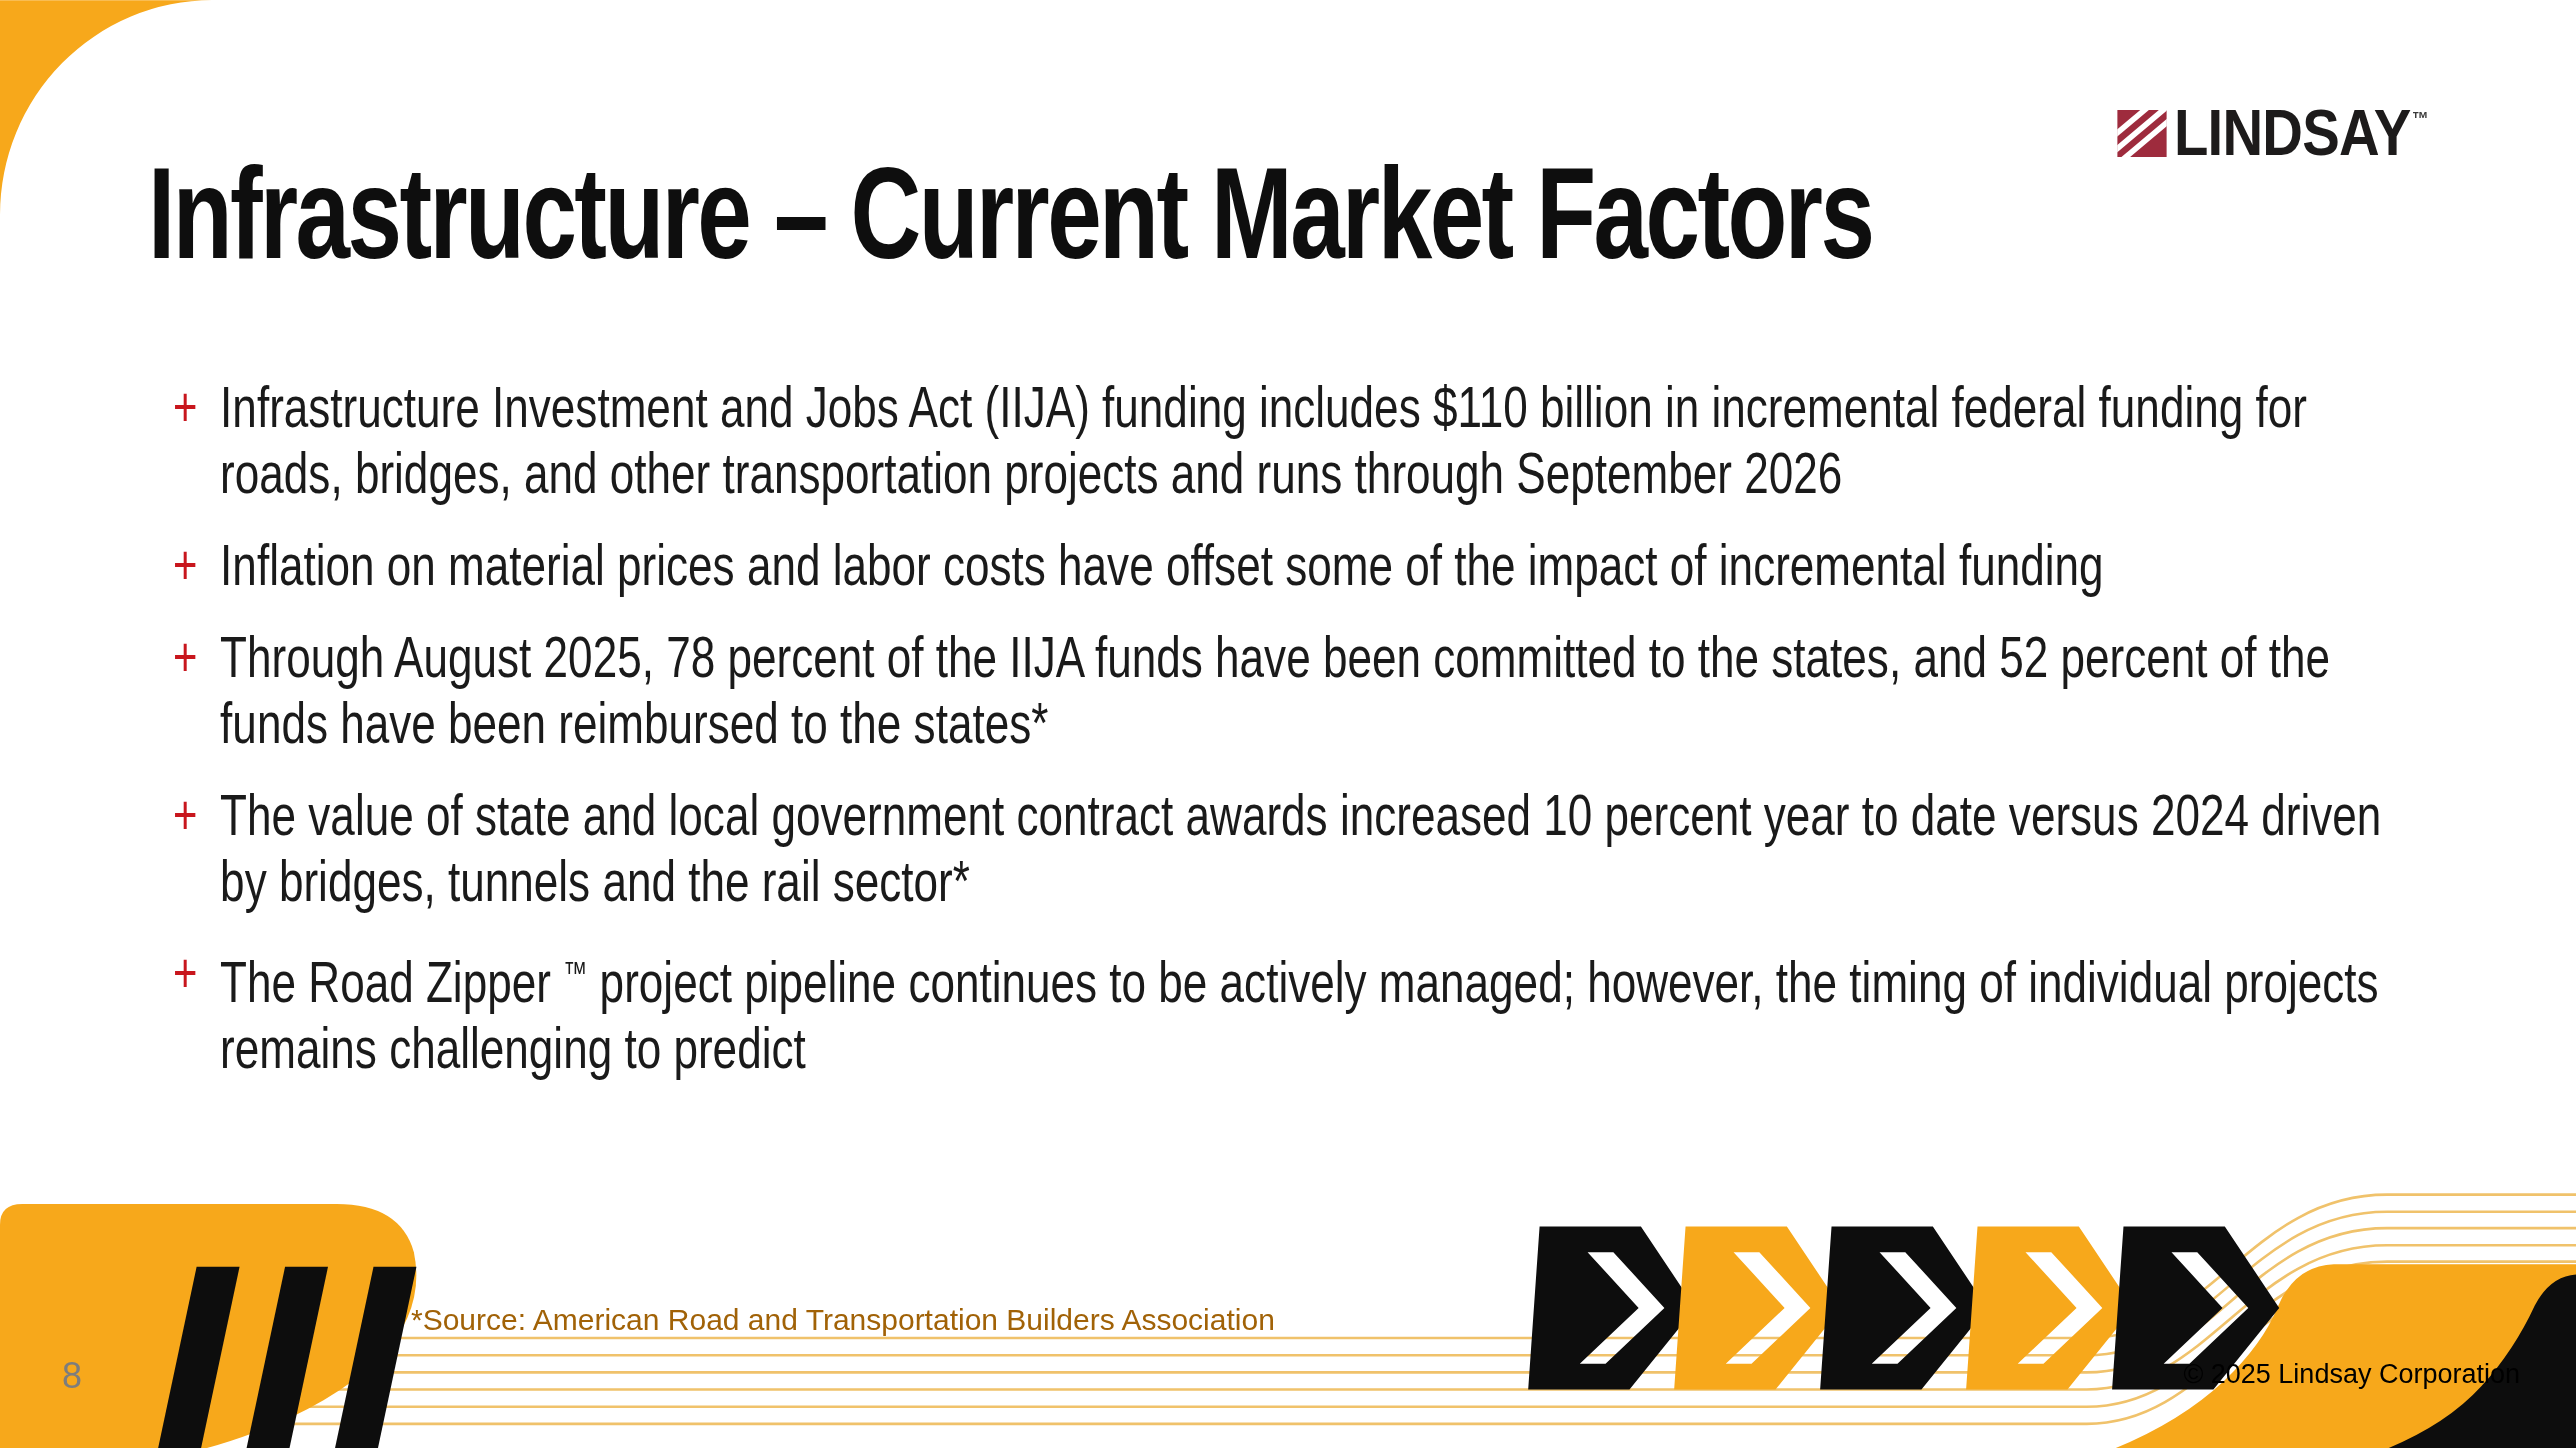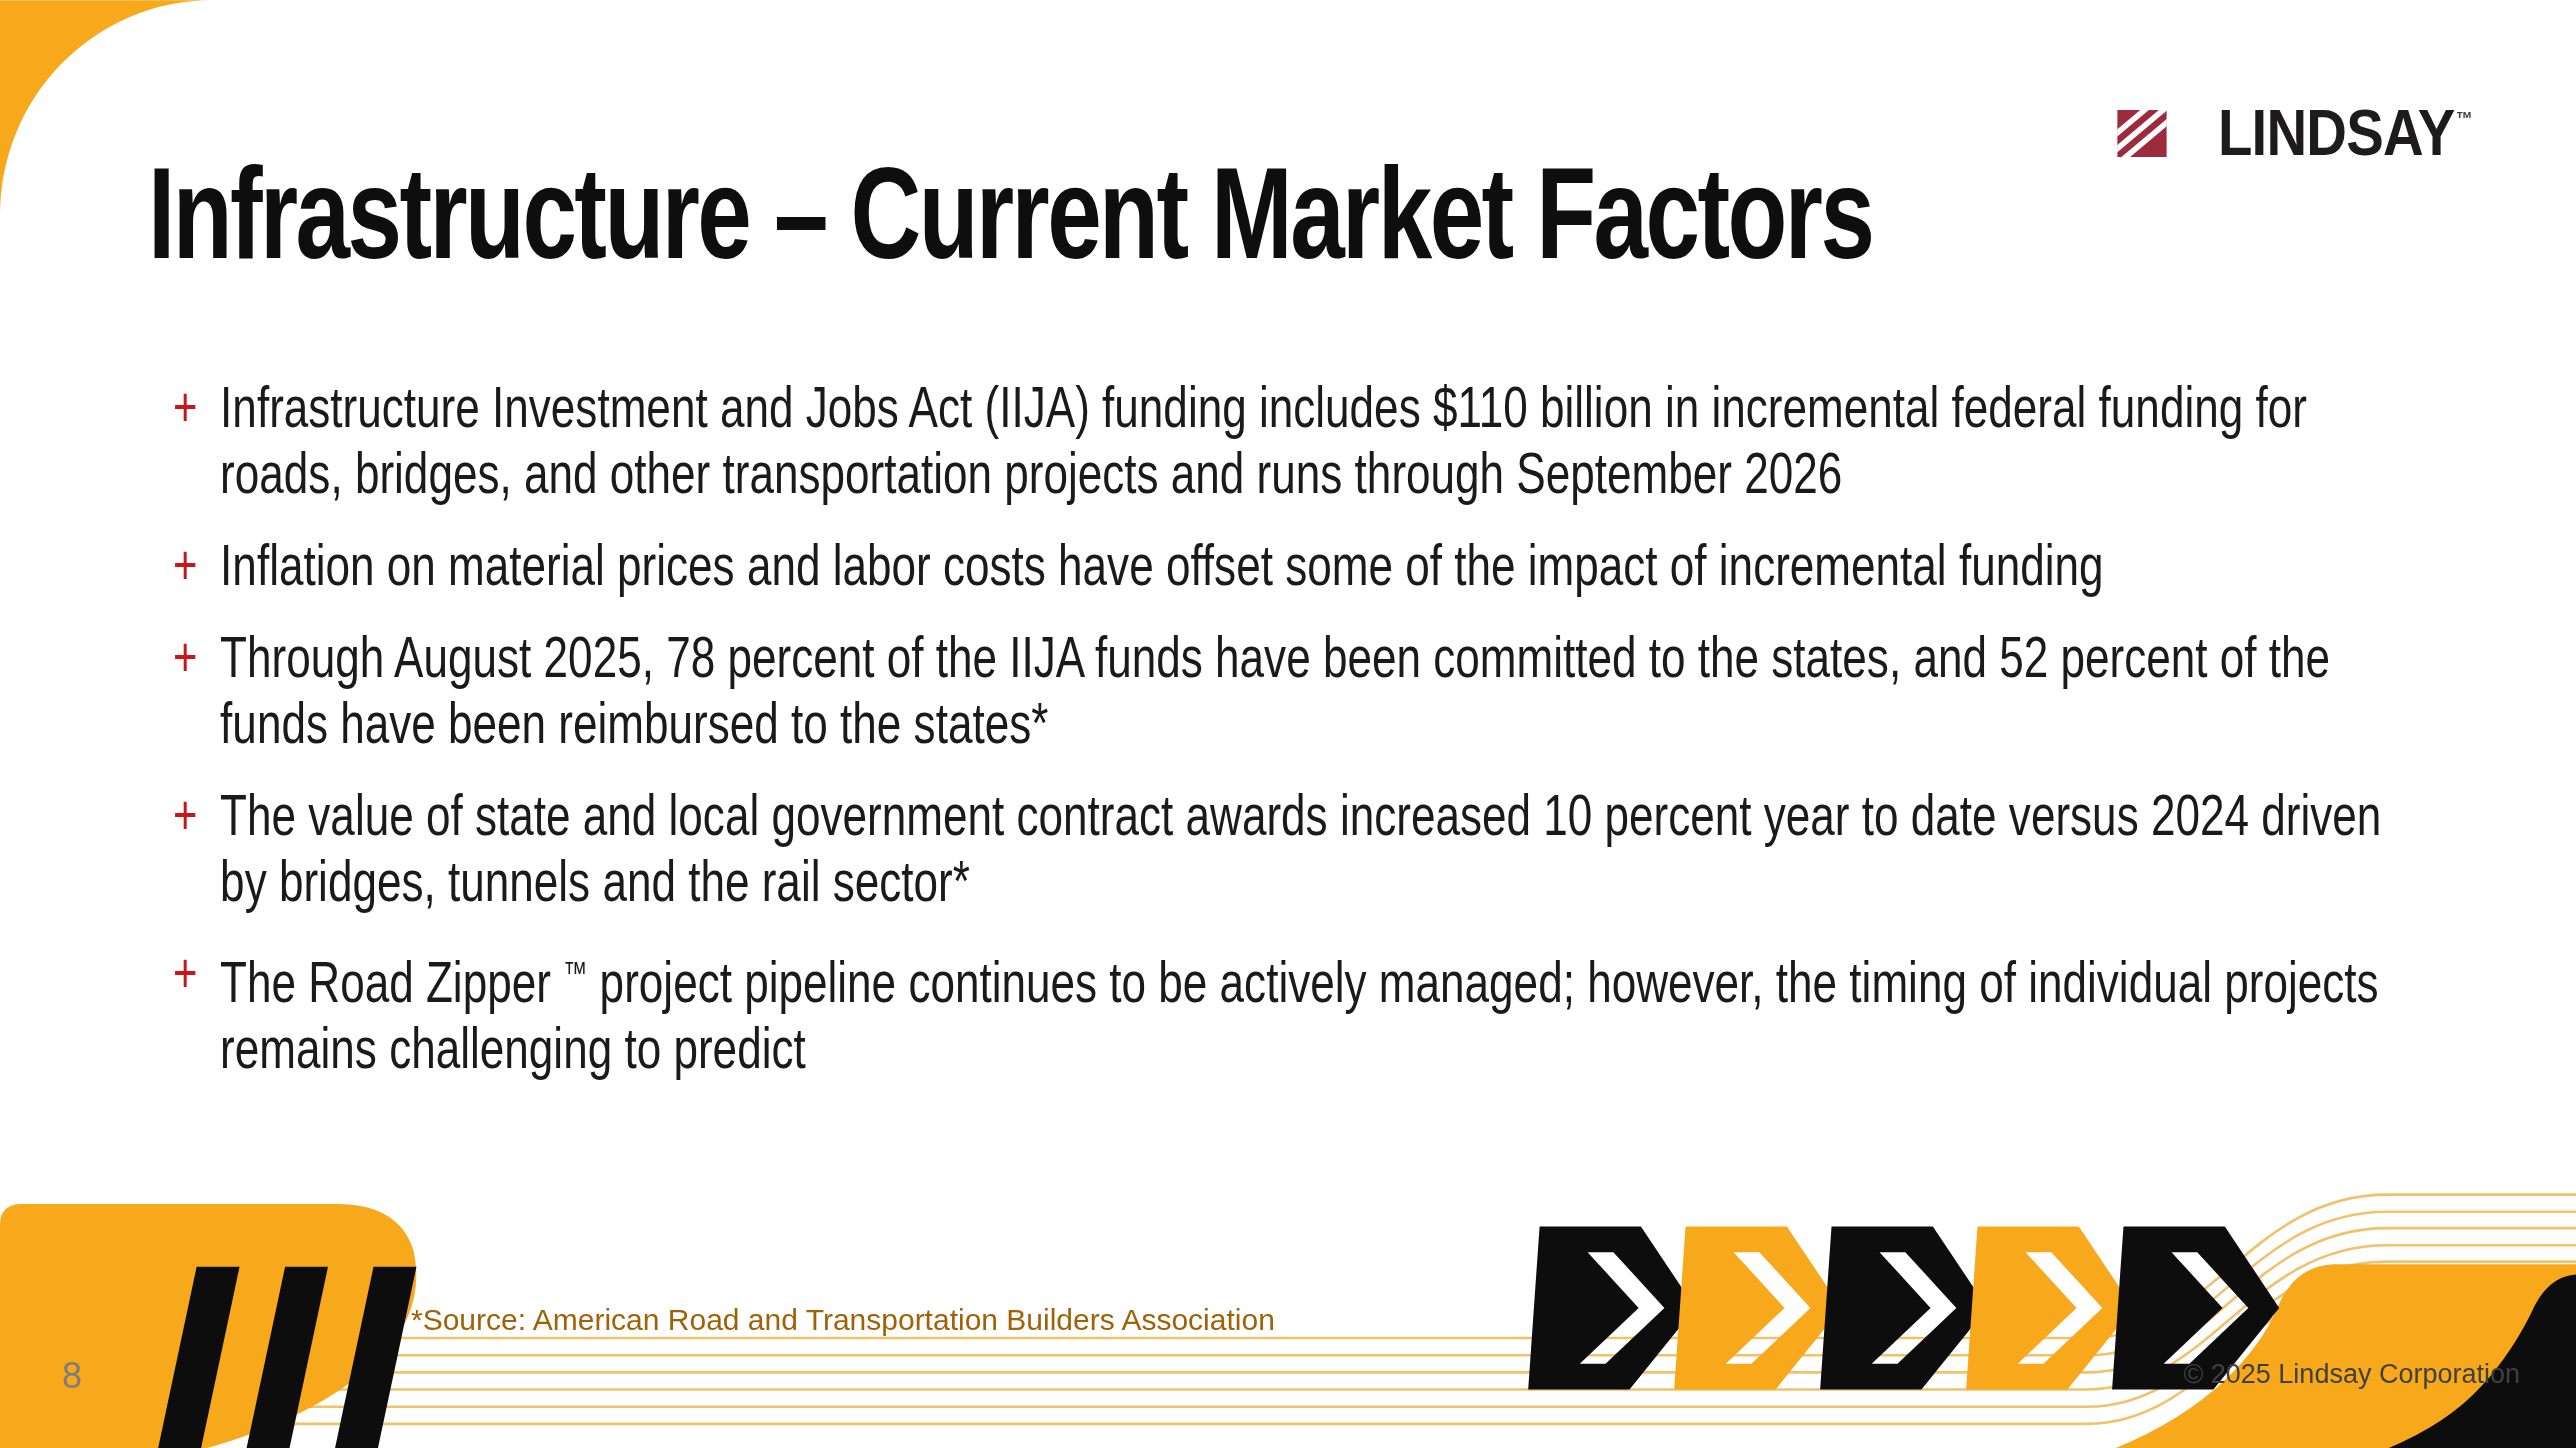--- a/index.html
+++ b/index.html
@@ -11,21 +11,21 @@
     font-family:"Liberation Sans", sans-serif;
   }
   .deco{position:absolute;left:0;top:0;width:2576px;height:1449px;pointer-events:none;}
   .title{
     position:absolute;left:148px;top:149px;
     font-size:129px;font-weight:900;letter-spacing:-3.4px;
     line-height:1;color:#0e0e0e;white-space:nowrap;
     transform:scaleX(0.76);transform-origin:0 0;
   }
   .logo{position:absolute;left:2117px;top:110px;height:52px;}
-  .logo-row{display:flex;align-items:flex-start;gap:44px;}
+  .logo-row{display:flex;align-items:flex-start;}
   .logo-word{
     font-size:64px;font-weight:900;letter-spacing:-0.9px;line-height:47px;
     color:#1d1b1b;margin-left:6.9px;white-space:nowrap;
     transform:scaleX(0.88);transform-origin:0 0;
   }
   .logo-tm{font-size:19px;font-weight:700;color:#3a3a3a;vertical-align:top;line-height:17px;margin-left:1.7px;}
   .bullets{
     position:absolute;left:173px;top:374px;width:2919px;
     list-style:none;margin:0;padding:0;
   }
@@ -46,21 +46,21 @@
   .page-number{
     position:absolute;left:62px;top:1358px;
     font-size:36px;color:#7d7d7d;line-height:1;
   }
   .source-note{
     position:absolute;left:411px;top:1303px;
     font-size:30px;color:#a16207;line-height:1.1;white-space:nowrap;
   }
   .copyright{
     position:absolute;right:56px;top:1360px;
-    font-size:27px;color:#404040;line-height:1.1;white-space:nowrap;
+    font-size:27px;color:#000000;line-height:1.1;white-space:nowrap;
   }
 </style>
 </head>
 <body>
 
 <div class="slide" style="--yellow: #F7A81B; --gold: #F0C26B; --maroon: #9E2B3D; --bullet-red: #C8161D; --dblack: #0D0D0D;">
 
   <svg class="deco" viewBox="0 0 3000 1687" width="2576" height="1449" aria-hidden="true">
 
     <path d="M0,0 H247 A247 250 0 0 0 0,250 Z" fill="var(--yellow)"></path>

